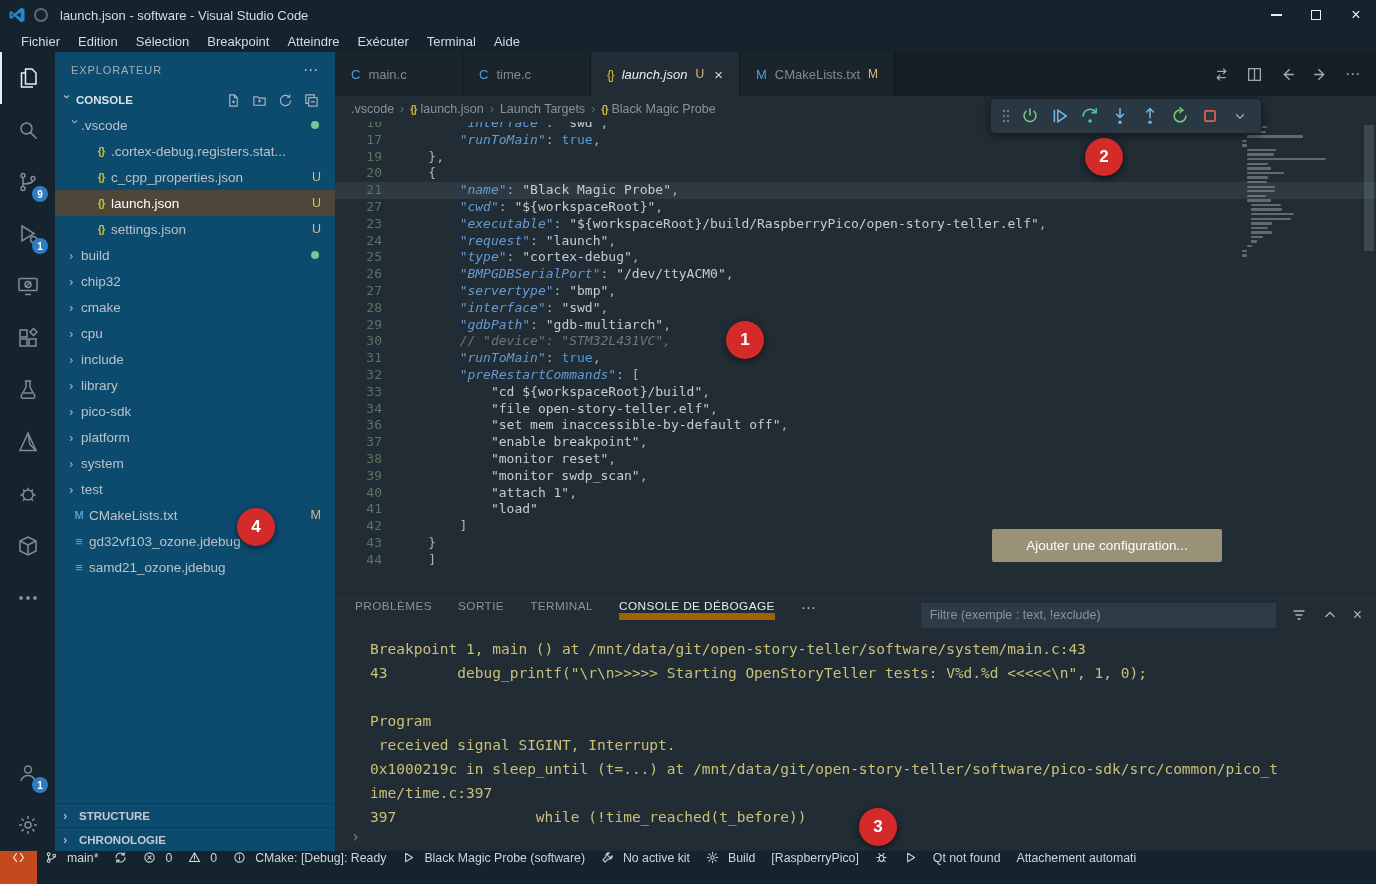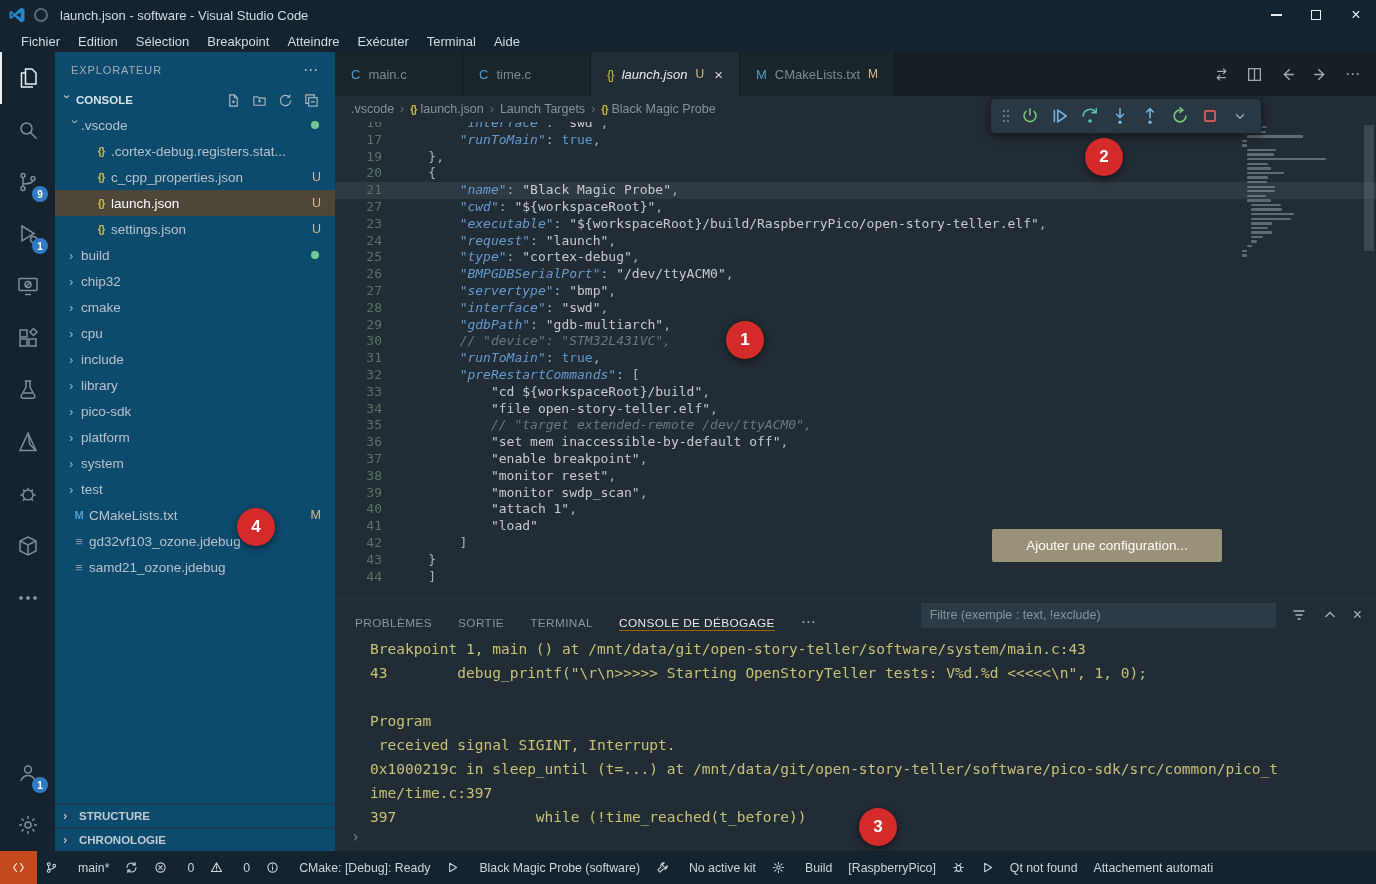--- a/index.html
+++ b/index.html
@@ -85,35 +85,35 @@
 #v-thumb{position:absolute;top:3px;right:2px;width:10px;height:126px;background:rgba(130,143,153,.28)}
 
 #dtoolbar{position:absolute;left:655px;top:46px;height:36px;display:flex;align-items:center;gap:4px;padding:0 8px;background:#2a3843;border:1px solid #18222a;border-radius:5px;box-shadow:0 2px 8px rgba(0,0,0,.5);z-index:20}
 .dt-btn{width:26px;height:26px;display:flex;align-items:center;justify-content:center}
 .dt-grip{width:14px}
 
 #add-config-btn{position:absolute;left:657px;top:477px;width:230px;height:33px;background:#9a9179;color:#fdfcf8;font-size:13.5px;display:flex;align-items:center;justify-content:center;border-radius:2px;z-index:10}
 
 
 #panel{position:absolute;left:0;right:0;bottom:0;height:253px;background:#222c34;border-top:1px solid #2b3640}
-#panel-tabs{position:absolute;top:0;left:0;height:32px;display:flex;align-items:flex-end;gap:26px;padding-left:20px;font-size:11.8px;letter-spacing:.4px;color:#8a949b}
+#panel-tabs{position:absolute;top:0;left:0;height:32px;display:flex;align-items:flex-start;gap:26px;padding-left:20px;font-size:11.8px;letter-spacing:.4px;color:#8a949b}
 .panel-tab{display:flex;align-items:center;border-bottom:1px solid transparent}
-.panel-tab.active{color:#e6ebee;border-bottom:1px solid #a16207}
+.panel-tab.active{color:#e6ebee;border-bottom:7px solid #a16207}
 #panel-more{display:flex;align-items:center;font-size:15px;color:#aab4bb}
 #panel-right{position:absolute;right:14px;top:0;height:32px;display:flex;align-items:center;gap:15px;color:#aab4bb}
 #filter-input{width:355px;height:25px;background:#2c3b46;border:none;outline:none;color:#c6ced4;font-size:12.5px;padding:0 9px;font-family:"Liberation Sans",sans-serif}
 #filter-input::placeholder{color:#8a949b}
 #panel-right svg{stroke:currentColor}
 #console{position:absolute;top:38px;left:35px;width:912px;font-family:"DejaVu Sans Mono",monospace;font-size:14.5px;line-height:24px;color:#c9c078;white-space:pre-wrap;word-break:break-all}
 .console-line{min-height:24px}
 #repl-prompt{position:absolute;left:16px;bottom:5px;color:#7b8790;font-size:15px;font-family:"DejaVu Sans Mono",monospace}
 
 
 #statusbar{position:absolute;left:0;right:0;bottom:0;height:33px;background:#14232e;display:flex;align-items:stretch;font-size:12.3px;color:#ccd5da;overflow:hidden;z-index:6}
-.sb-item{display:flex;align-items:center;gap:20px;padding:0 8px;white-space:nowrap}
+.sb-item{display:flex;align-items:flex-start;gap:9px;padding:0 8px;white-space:nowrap}
 .sb-item.sb-remote{background:#c44a1e;width:37px;justify-content:center;padding:0;color:#fff}
 .sb-ic{display:flex;align-items:center}
 
 
 .callout{position:absolute;width:38px;height:38px;border-radius:50%;background:#d42a2a;color:#fff;font-weight:bold;font-size:17px;display:flex;align-items:center;justify-content:center;box-shadow:0 2px 7px rgba(0,0,0,.55);z-index:60}
 .callout-1{left:726px;top:321px}
 .callout-2{left:1085px;top:138px}
 .callout-3{left:859px;top:808px}
 .callout-4{left:237px;top:508px}
 </style>
@@ -437,21 +437,20 @@
           <div class="code-line"><span class="gutter">25</span><span class="ctext"><span class="tk-p">        </span><span class="tk-k">"type"</span><span class="tk-p">: </span><span class="tk-s">"cortex-debug"</span><span class="tk-p">,</span></span></div>
           <div class="code-line"><span class="gutter">26</span><span class="ctext"><span class="tk-p">        </span><span class="tk-k">"BMPGDBSerialPort"</span><span class="tk-p">: </span><span class="tk-s">"/dev/ttyACM0"</span><span class="tk-p">,</span></span></div>
           <div class="code-line"><span class="gutter">27</span><span class="ctext"><span class="tk-p">        </span><span class="tk-k">"servertype"</span><span class="tk-p">: </span><span class="tk-s">"bmp"</span><span class="tk-p">,</span></span></div>
           <div class="code-line"><span class="gutter">28</span><span class="ctext"><span class="tk-p">        </span><span class="tk-k">"interface"</span><span class="tk-p">: </span><span class="tk-s">"swd"</span><span class="tk-p">,</span></span></div>
           <div class="code-line"><span class="gutter">29</span><span class="ctext"><span class="tk-p">        </span><span class="tk-k">"gdbPath"</span><span class="tk-p">: </span><span class="tk-s">"gdb-multiarch"</span><span class="tk-p">,</span></span></div>
           <div class="code-line"><span class="gutter">30</span><span class="ctext"><span class="tk-p">        </span><span class="tk-c">// "device": "STM32L431VC",</span></span></div>
           <div class="code-line"><span class="gutter">31</span><span class="ctext"><span class="tk-p">        </span><span class="tk-k">"runToMain"</span><span class="tk-p">: </span><span class="tk-b">true</span><span class="tk-p">,</span></span></div>
           <div class="code-line"><span class="gutter">32</span><span class="ctext"><span class="tk-p">        </span><span class="tk-k">"preRestartCommands"</span><span class="tk-p">: [</span></span></div>
           <div class="code-line"><span class="gutter">33</span><span class="ctext"><span class="tk-p">            </span><span class="tk-s">"cd ${workspaceRoot}/build"</span><span class="tk-p">,</span></span></div>
           <div class="code-line"><span class="gutter">34</span><span class="ctext"><span class="tk-p">            </span><span class="tk-s">"file open-story-teller.elf"</span><span class="tk-p">,</span></span></div>
-          <div class="code-line"><span class="gutter">35</span><span class="ctext"><span class="tk-p">            </span><span class="tk-c">// "target extended-remote /dev/ttyACM0",</span></span></div>
           <div class="code-line"><span class="gutter">36</span><span class="ctext"><span class="tk-p">            </span><span class="tk-s">"set mem inaccessible-by-default off"</span><span class="tk-p">,</span></span></div>
           <div class="code-line"><span class="gutter">37</span><span class="ctext"><span class="tk-p">            </span><span class="tk-s">"enable breakpoint"</span><span class="tk-p">,</span></span></div>
           <div class="code-line"><span class="gutter">38</span><span class="ctext"><span class="tk-p">            </span><span class="tk-s">"monitor reset"</span><span class="tk-p">,</span></span></div>
           <div class="code-line"><span class="gutter">39</span><span class="ctext"><span class="tk-p">            </span><span class="tk-s">"monitor swdp_scan"</span><span class="tk-p">,</span></span></div>
           <div class="code-line"><span class="gutter">40</span><span class="ctext"><span class="tk-p">            </span><span class="tk-s">"attach 1"</span><span class="tk-p">,</span></span></div>
           <div class="code-line"><span class="gutter">41</span><span class="ctext"><span class="tk-p">            </span><span class="tk-s">"load"</span></span></div>
           <div class="code-line"><span class="gutter">42</span><span class="ctext"><span class="tk-p">        ]</span></span></div>
           <div class="code-line"><span class="gutter">43</span><span class="ctext"><span class="tk-p">    }</span></span></div>
           <div class="code-line"><span class="gutter">44</span><span class="ctext"><span class="tk-p">    ]</span></span></div>
         </div>

